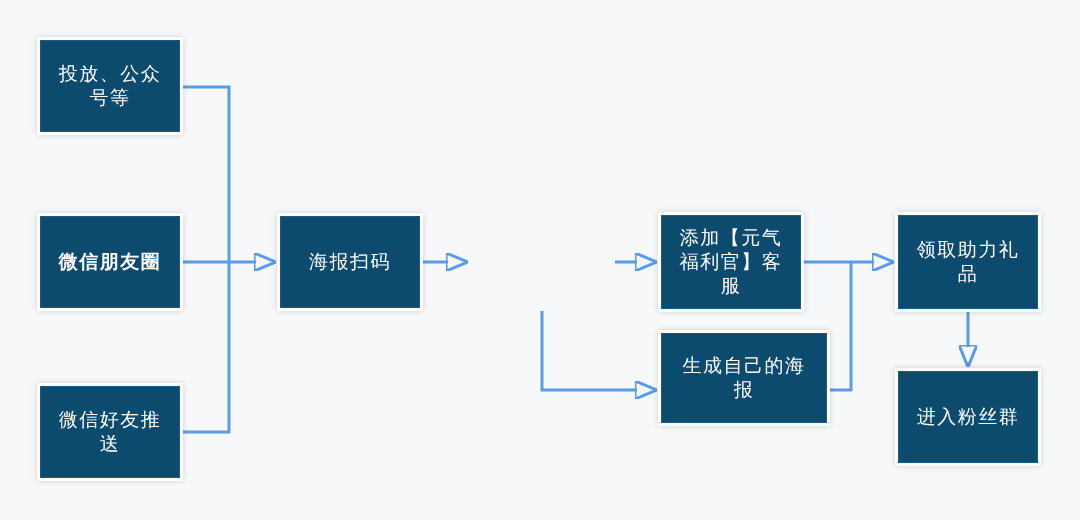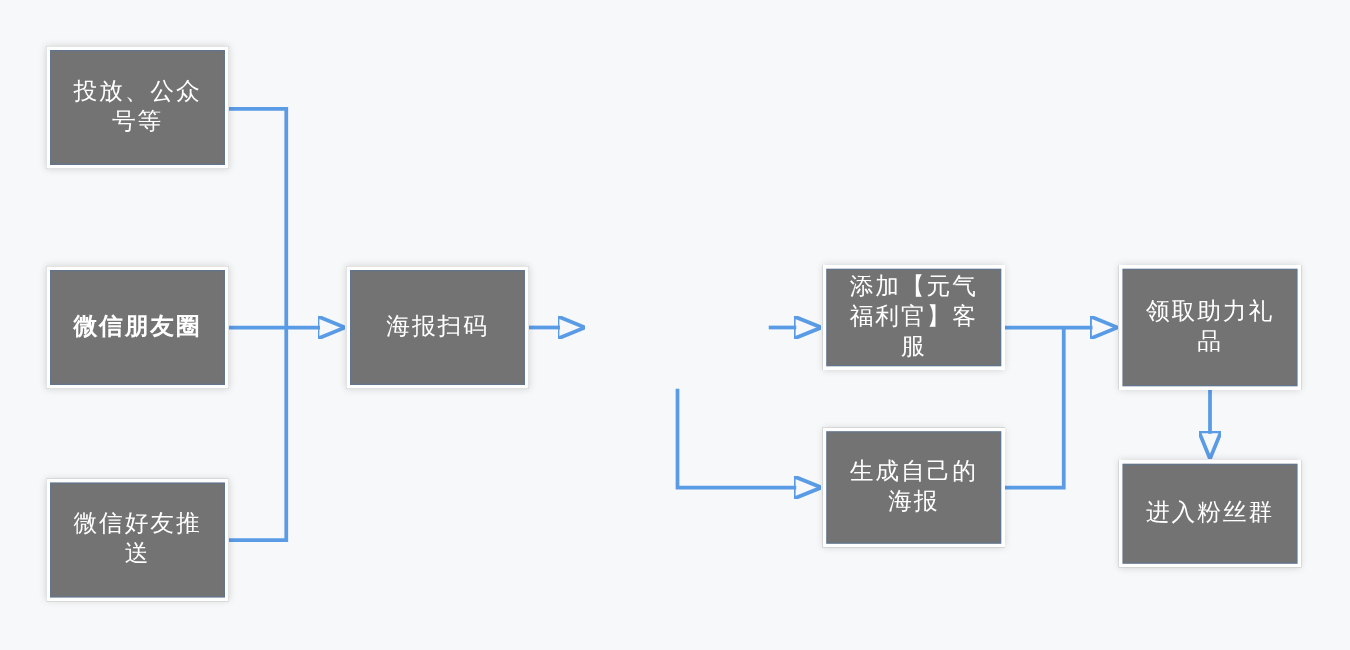--- a/index.html
+++ b/index.html
@@ -24,21 +24,21 @@
     height: 520px;
   }
   .connectors path {
     stroke: #5A9BE6;
     stroke-width: 3;
     fill: none;
   }
   .node {
     position: absolute;
     box-sizing: border-box;
-    background: #737373;
+    background: #0c4a6e;
     border: 3px solid #ffffff;
     outline: 1px solid rgba(62,120,190,0.35);
     outline-offset: -4px;
     box-shadow: 0 0 6px rgba(0,0,0,0.16);
     display: flex;
     align-items: center;
     justify-content: center;
     text-align: center;
     color: #ffffff;
     font-size: 19px;
@@ -46,24 +46,24 @@
     letter-spacing: 1.5px;
     padding: 0 15px;
     cursor: default;
   }
   
   .n0 { left: 37px;  top: 37px;  width: 146px; height: 98px;  }
   .n1 { left: 37px;  top: 213px; width: 146px; height: 98px; font-weight: bold;  }
   .n2 { left: 37px;  top: 383px; width: 146px; height: 98px;  }
   .n3 { left: 277px; top: 213px; width: 146px; height: 98px; font-family: Liberation Serif, serif;  }
   .n4 { left: 469px; top: 213px; width: 146px; height: 98px;  }
-  .n5 { left: 658px; top: 212px; width: 146px; height: 84px; }
-  .n6 { left: 658px; top: 342px; width: 146px; height: 96px; justify-content: center;  }
+  .n5 { left: 658px; top: 212px; width: 146px; height: 100px; }
+  .n6 { left: 658px; top: 330px; width: 172px; height: 96px; justify-content: center;  }
   .n7 { left: 895px; top: 212px; width: 146px; height: 100px; }
-  .n8 { left: 895px; top: 368px; width: 146px; height: 86px;  }
+  .n8 { left: 895px; top: 368px; width: 146px; height: 98px;  }
 </style>
 </head>
 <body>
 
 <div class="canvas">
 
   <svg class="connectors" viewBox="0 0 1080 520" xmlns="http://www.w3.org/2000/svg">
     <defs>
       <marker id="arrow" viewBox="0 0 22 18" refX="2" refY="9" markerWidth="22" markerHeight="18" markerUnits="userSpaceOnUse" orient="auto">
         <path d="M0,0 L22,9 L0,18 Z" fill="#5A9BE6" stroke="none"></path>

